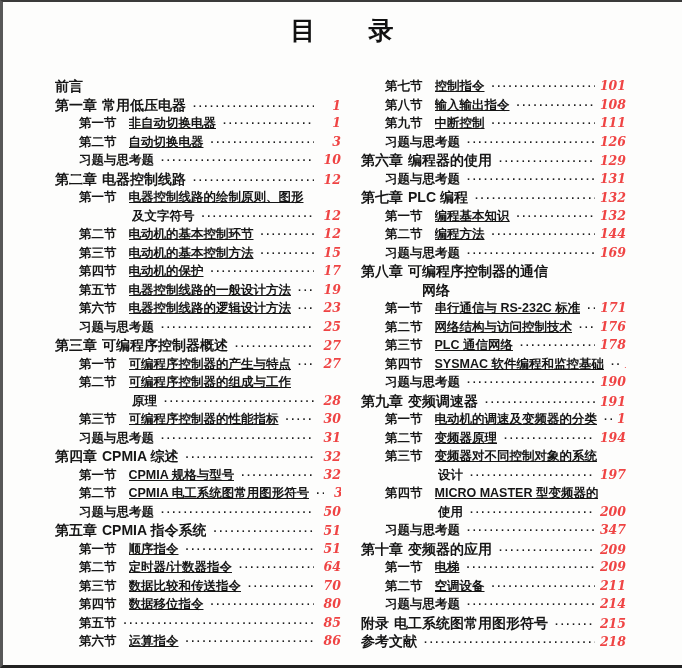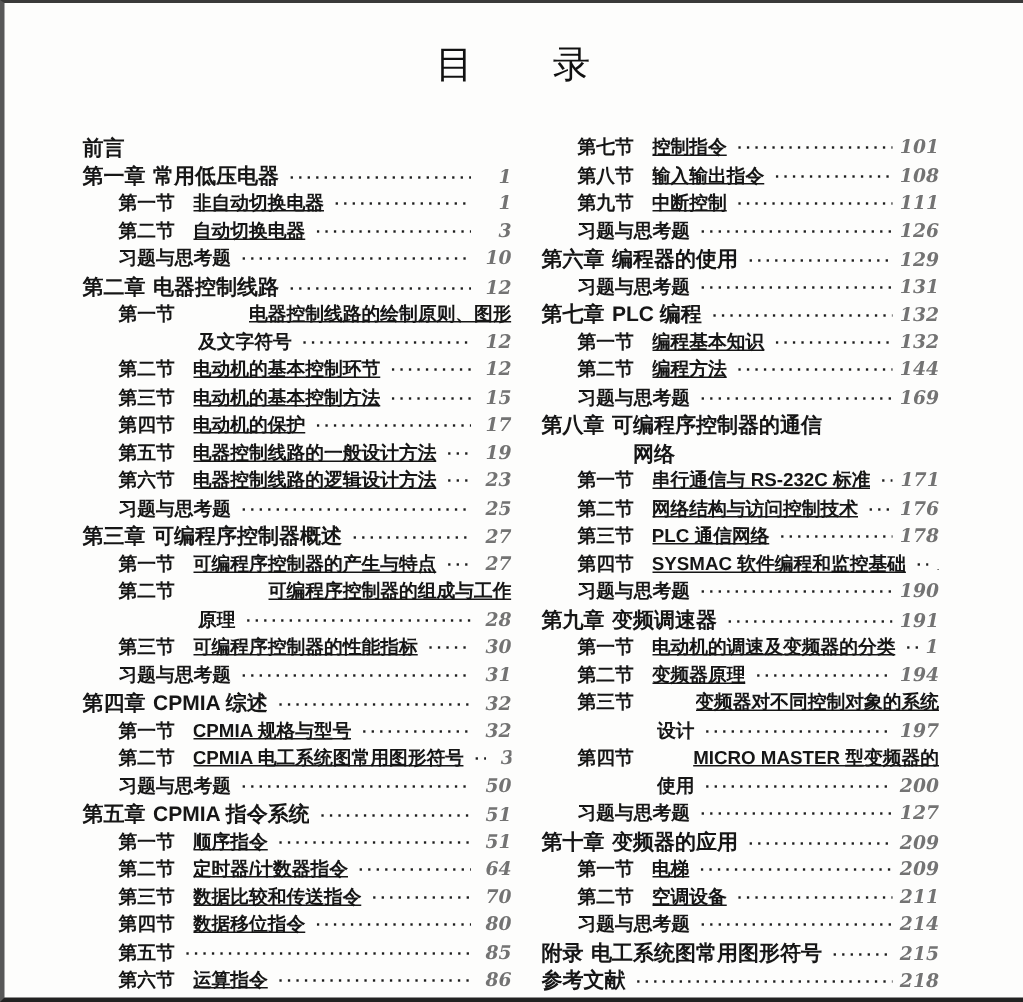--- a/index.html
+++ b/index.html
@@ -15,24 +15,24 @@
     margin: 0 auto;
     background: #fdfdfc;
     color: #161616;
     box-sizing: border-box;
     border-top: 2px solid #3a3a3a;
     border-left: 3px solid #585858;
     border-bottom: 3px solid #222;
     overflow: hidden;
   }
   .doc-title {
-    margin-top: 24px;
+    margin-top: 12px;
     text-align: center;
     font-size: 25px;
-    font-weight: 400;
+    font-weight: 700;
     letter-spacing: 1px;
     color: #111;
   }
   .columns {
     display: flex;
     margin-top: 31px;
     padding: 0 56px 0 52px;
     gap: 20px;
   }
   .col { min-width: 0; }
@@ -62,28 +62,28 @@
     letter-spacing: 2px;
   }
   .row .pagenum {
     flex: 0 0 auto;
     min-width: 22px;
     text-align: right;
     font-family: "DejaVu Serif", serif;
     font-style: italic;
     font-weight: 600;
     font-size: 12.5px;
-    color: #737373;
+    color: #ef4444;
   }
 
   .row.chapter { font-size: 14px; font-weight: 800; }
   .row.chapter .title { margin-left: 5px; }
 
   .row.section, .row.exercise, .row.cont { font-size: 12.5px; font-weight: 700; }
-  .row.section { padding-left: 24px; justify-content: space-between; }
+  .row.section { padding-left: 24px; }
   .row.section .title { margin-left: 12px; text-decoration: underline; }
   .row.exercise { padding-left: 24px; }
   .row.cont { padding-left: 77px; }
   .row.cont-chapter { padding-left: 54px; font-size: 14px; font-weight: 800; flex-direction: column; }
 </style>
 </head>
 <body>
 
 <div class="page">
   <div class="doc-title">目　　录</div>
@@ -390,21 +390,21 @@
           <span class="title">MICRO MASTER 型变频器的</span>
         </div>
         <div class="row cont">
           <span class="title">使用</span>
           <span class="dots"></span>
           <span class="pagenum">200</span>
         </div>
         <div class="row exercise">
           <span class="title">习题与思考题</span>
           <span class="dots"></span>
-          <span class="pagenum">127</span>
+          <span class="pagenum">347</span>
         </div>
         <div class="row chapter">
           <span class="label">第十章</span>
           <span class="title">变频器的应用</span>
           <span class="dots"></span>
           <span class="pagenum">209</span>
         </div>
         <div class="row section">
           <span class="label">第一节</span>
           <span class="title">电梯</span>

